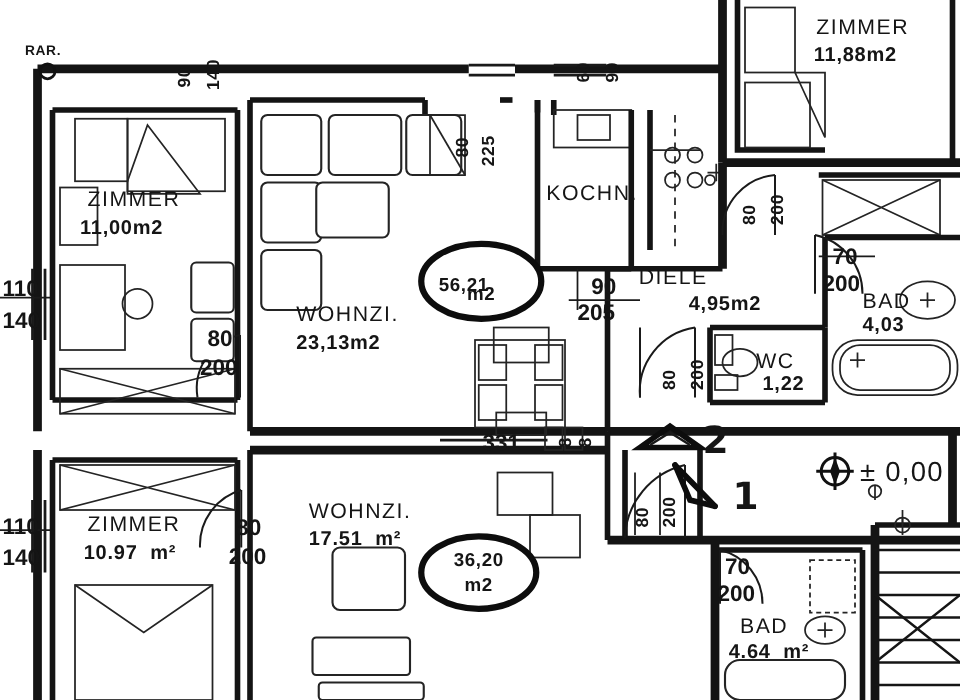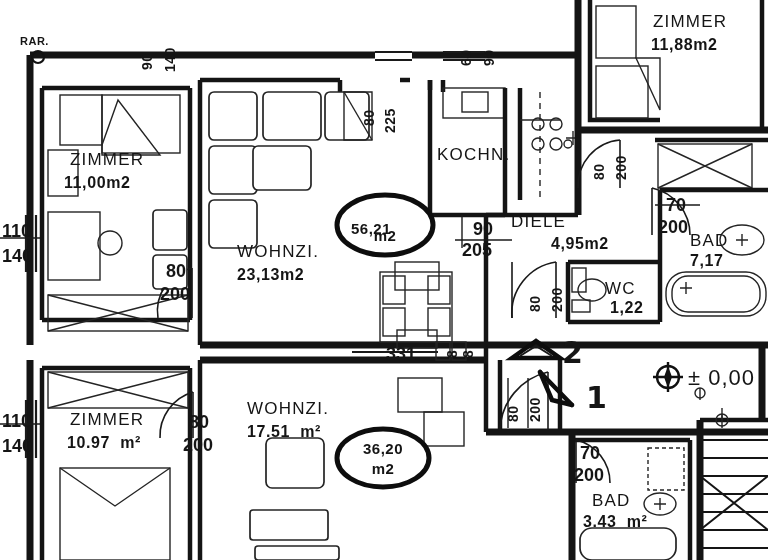--- a/index.html
+++ b/index.html
@@ -282,24 +282,24 @@
 
 <div class="txt room-name" style="left:437px;top:146px;">KOCHN.</div>
 
 <div class="txt room-name" style="left:511px;top:213px;">DIELE</div>
 <div class="txt room-area" style="left:507px;top:236px;margin-left:44px;">4,95m2</div>
 
 <div class="txt room-name" style="left:605px;top:280px;">WC</div>
 <div class="txt room-area" style="left:610px;top:300px;">1,22</div>
 
 <div class="txt room-name" style="left:690px;top:232px;">BAD</div>
-<div class="txt room-area" style="left:690px;top:253px;">7,17</div>
+<div class="txt room-area" style="left:690px;top:253px;">4,03</div>
 
 <div class="txt room-name" style="left:592px;top:492px;">BAD</div>
-<div class="txt room-area" style="left:583px;top:514px;">3.43  m²</div>
+<div class="txt room-area" style="left:583px;top:514px;">4.64  m²</div>
 
 <div class="txt room-name" style="left:653px;top:13px;">ZIMMER</div>
 <div class="txt room-area" style="left:651px;top:37px;">11,88m2</div>
 
 <div class="txt bubble-txt" style="left:341px;top:208px;width:60px;margin-top:13px;">56,21</div>
 <div class="txt bubble-txt" style="left:355px;top:228px;width:60px;">m2</div>
 
 <div class="txt bubble-txt" style="left:353px;top:441px;width:60px;">36,20</div>
 <div class="txt bubble-txt" style="left:353px;top:461px;width:60px;">m2</div>
 

